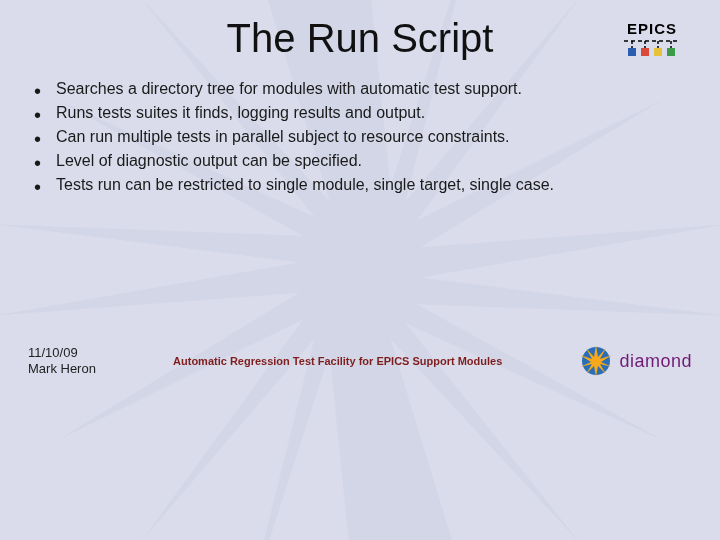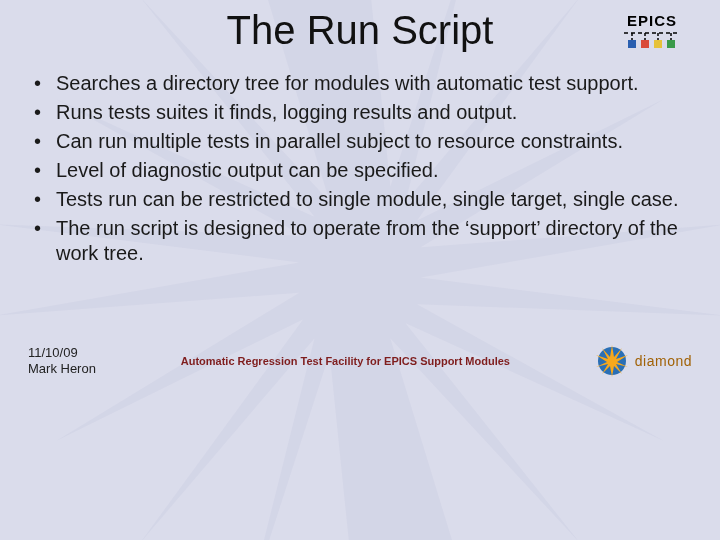--- a/index.html
+++ b/index.html
@@ -14,21 +14,21 @@
     top: 50%; left: 50%;
     transform: translate(-50%, -50%);
     width: 760px; height: 760px;
     z-index: 0;
     opacity: 0.35;
   }
   .slide {
     position: relative;
     z-index: 1;
     width: 720px; height: 388px;
-    padding: 8px 28px 0 28px;
+    padding: 16px 28px 0 28px;
   }
   .title-row {
     display: flex;
     align-items: flex-start;
     justify-content: center;
     position: relative;
     margin-bottom: 18px;
   }
   .title {
     font-size: 40px;
@@ -50,21 +50,21 @@
     color: #000;
   }
   .epics-blocks {
     margin-top: 2px;
     line-height: 0;
   }
   .bullets {
     list-style: none;
     padding-left: 6px;
     color: #1a1a1a;
-    font-size: 20px;
+    font-size: 16px;
     line-height: 1.25;
   }
   .bullets li {
     position: relative;
     padding-left: 22px;
     margin-bottom: 4px;
   }
   .bullets li::before {
     content: "•";
     position: absolute;
@@ -102,22 +102,22 @@
   .diamond-logo {
     display: flex;
     align-items: center;
     gap: 6px;
   }
   .diamond-burst {
     width: 34px; height: 34px;
     position: relative;
   }
   .diamond-text {
-    font-size: 14px;
-    color: #a16207;
+    font-size: 18px;
+    color: #701a75;
     font-weight: 400;
     letter-spacing: 0.5px;
   }
 </style>
 </head>
 <body>
 
 <svg class="bg-star" viewBox="0 0 200 200">
   <g fill="#c8cbe0">
     <polygon points="100,0 108,78 130,10 112,82 158,28 115,87 180,55 116,94 196,88 116,102 196,112 115,109 180,145 112,114 158,172 108,118 130,190 100,200 92,122 70,190 88,118 42,172 85,113 20,145 84,106 4,112 84,98 4,88 85,91 20,55 88,86 42,28 92,82 70,10"></polygon>
@@ -145,21 +145,20 @@
       </div>
     </div>
   </div>
 
   <ul class="bullets">
     <li>Searches a directory tree for modules with automatic test support.</li>
     <li>Runs tests suites it finds, logging results and output.</li>
     <li>Can run multiple tests in parallel subject to resource constraints.</li>
     <li>Level of diagnostic output can be specified.</li>
     <li>Tests run can be restricted to single module, single target, single case.</li>
-    <li>The run script is designed to operate from the ‘support’ directory of the work tree.</li>
   </ul>
 
   <div class="footer">
     <div class="footer-left">
       <div>11/10/09</div>
       <div>Mark Heron</div>
     </div>
     <div class="footer-center">Automatic Regression Test Facility for EPICS Support Modules</div>
     <div class="footer-right">
       <div class="diamond-logo">

